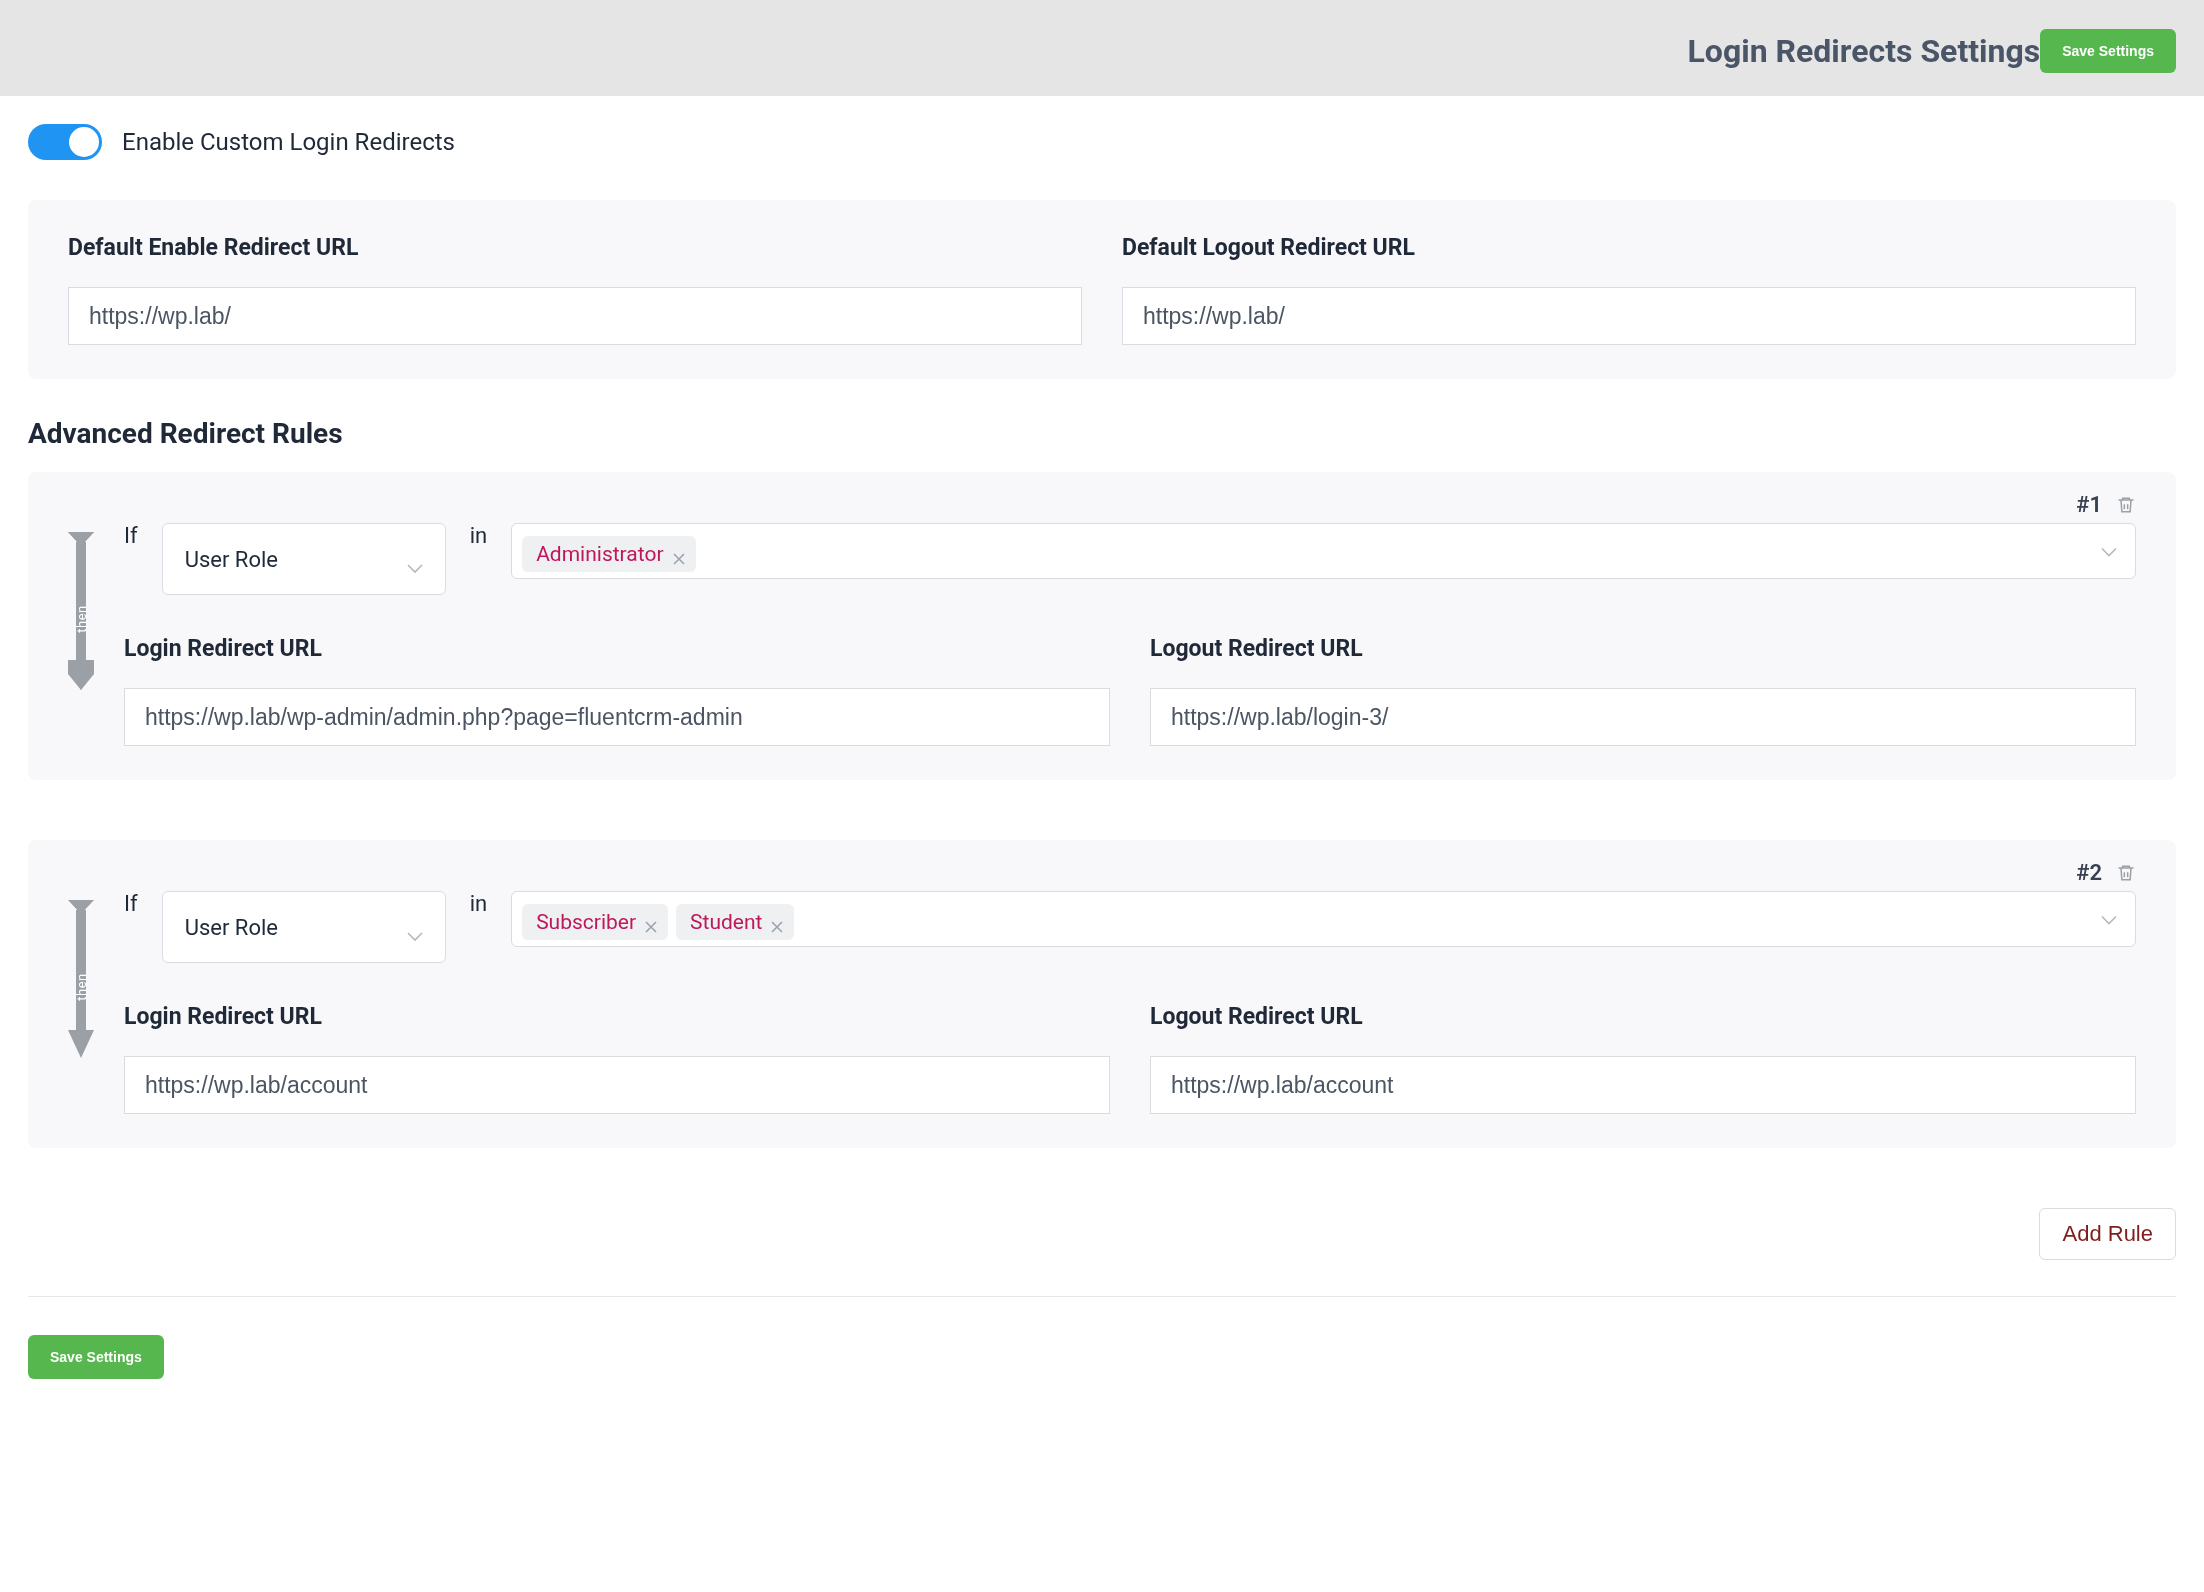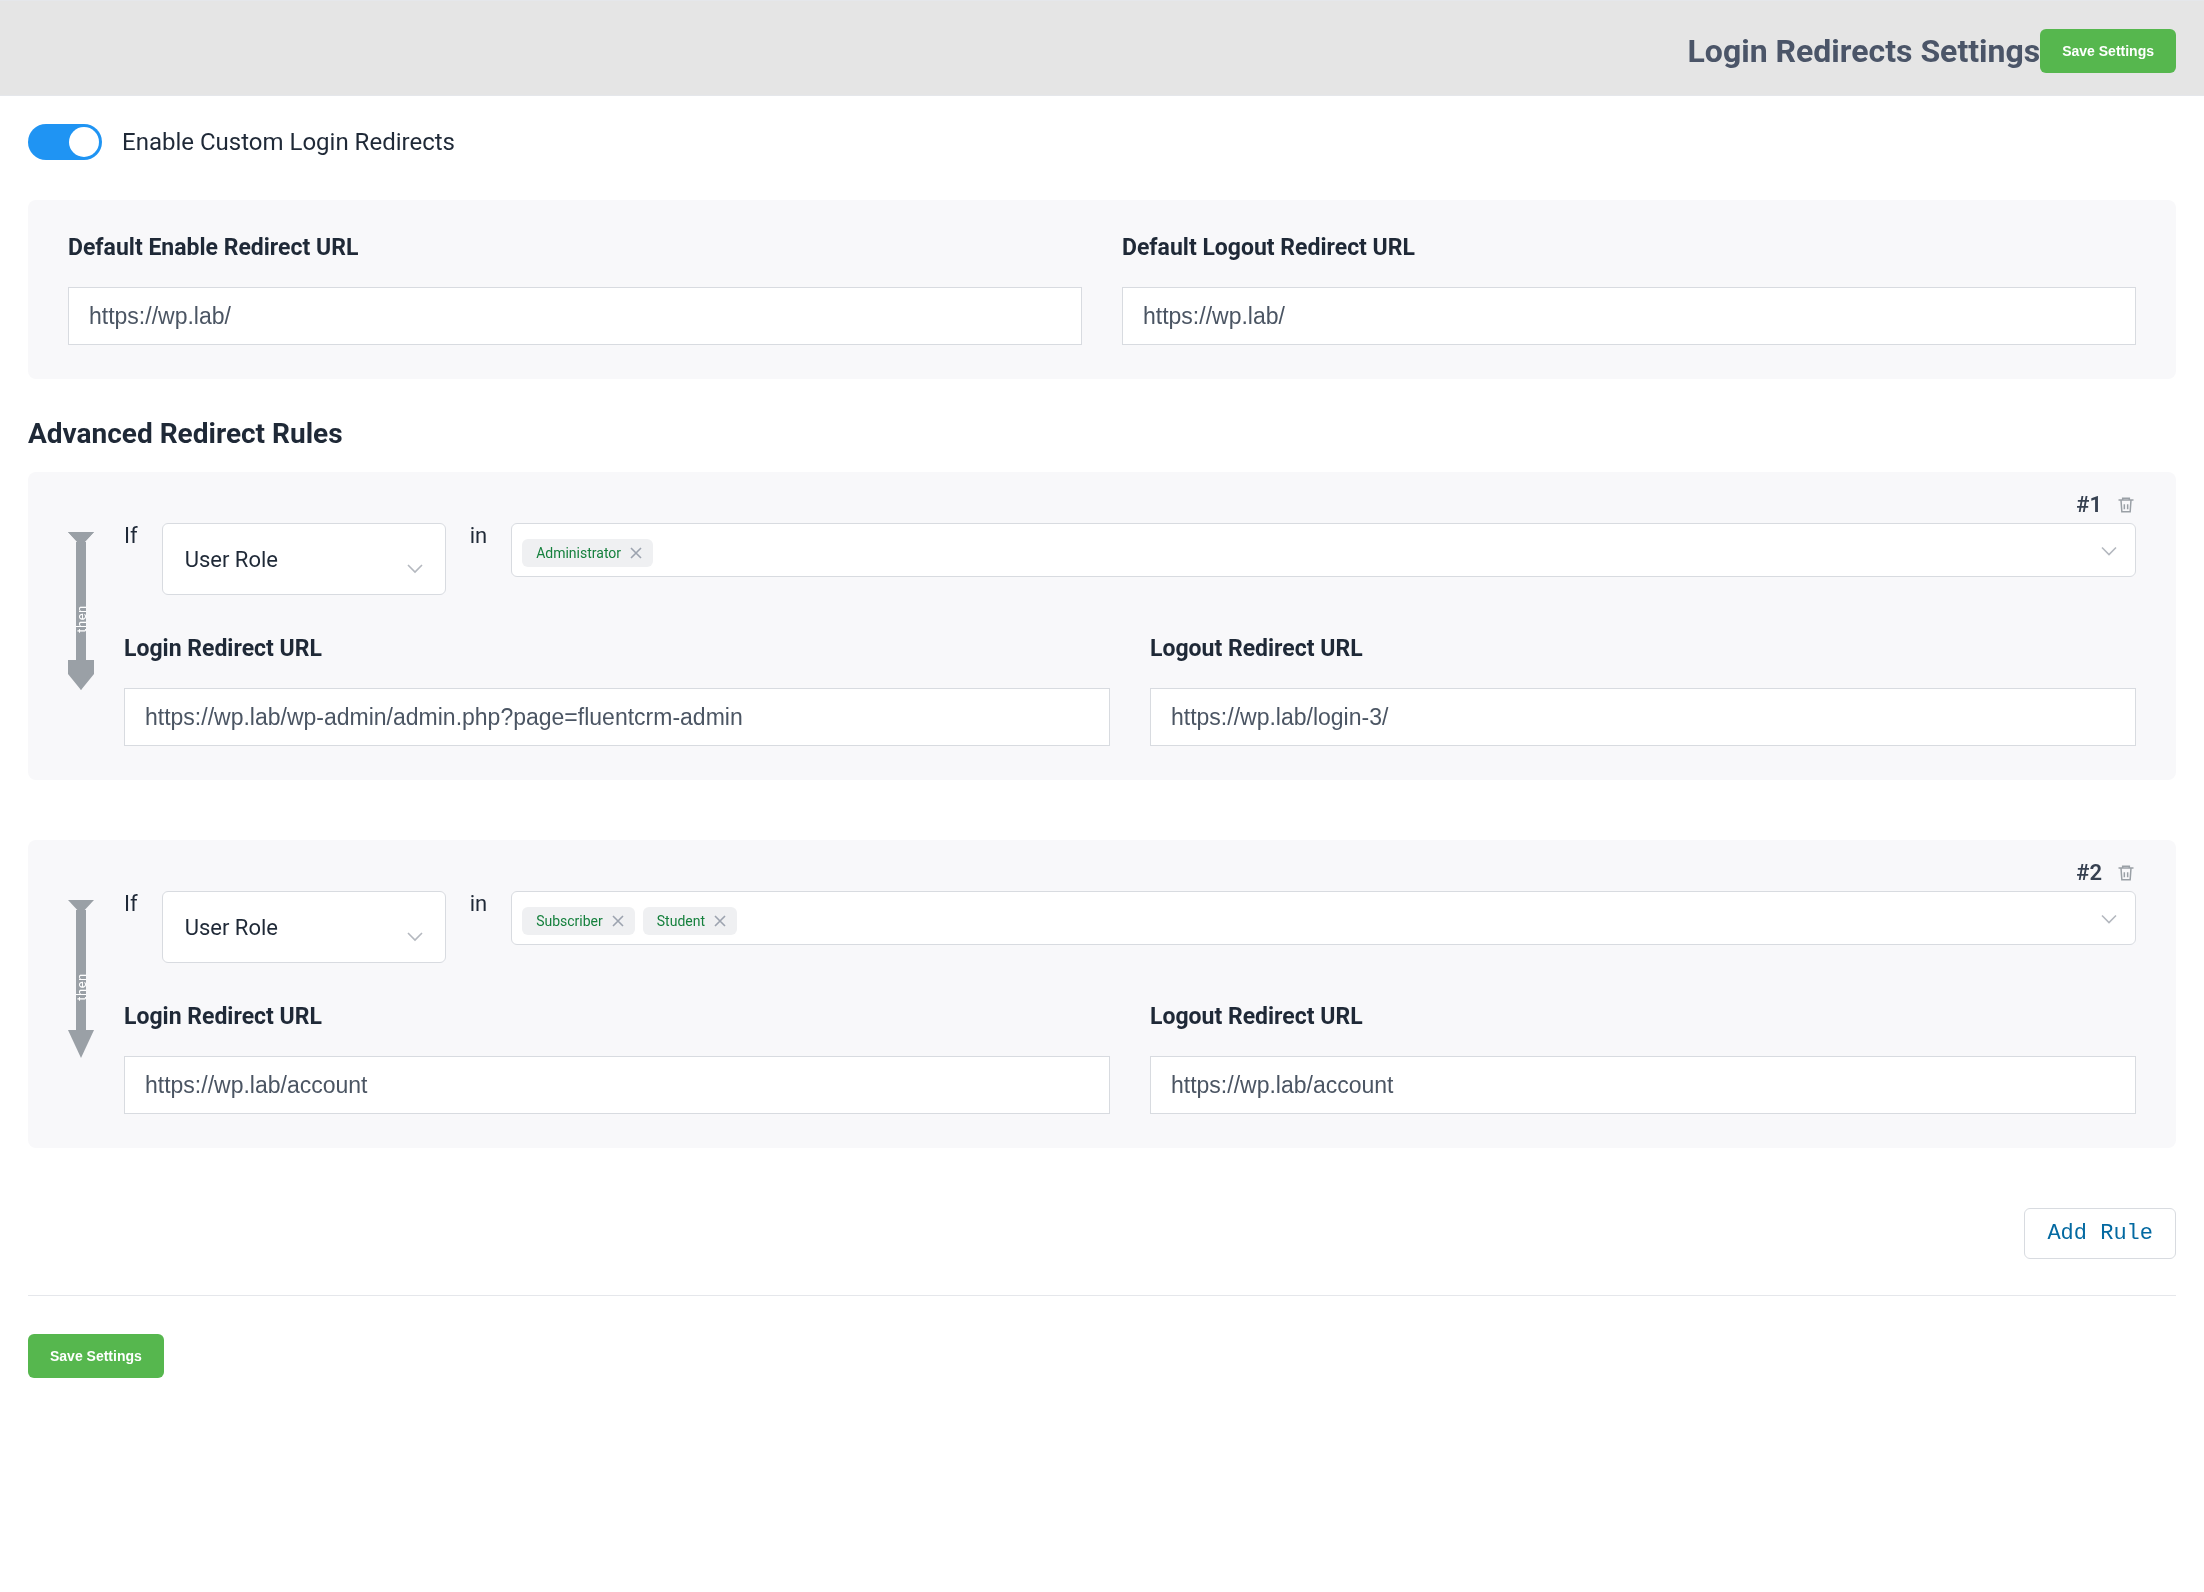--- a/index.html
+++ b/index.html
@@ -87,29 +87,29 @@
   .tags-box {
     flex: 1; min-height: 54px; border: 1px solid #d8dbe0; border-radius: 6px;
     background: #fff; display: flex; align-items: center; padding: 6px 46px 6px 10px;
     position: relative; gap: 8px; flex-wrap: wrap; cursor:text;
   }
   .tags-box .drop-chev {
     position: absolute; right: 18px; top: 50%; transform: translateY(-50%);
   }
   .tag {
     background: #eff0f2; border-radius: 6px; display: inline-flex; align-items: center;
-    padding: 6px 10px 6px 14px; gap: 8px; font-size: 14px; color: #15803d; margin-top: 6px;
+    padding: 6px 10px 6px 14px; gap: 8px; font-size: 21px; color: #be185d; margin-top: 6px;
   }
   .tag-x { width: 14px; height: 14px; cursor:pointer; }
   .redirect-row { display: flex; gap: 40px; }
   .redirect-col { flex: 1; }
   .add-rule-wrap { display:flex; justify-content:flex-end; margin-bottom: 36px; }
   .btn-outline {
     background:#fff; border:1px solid #d8dbe0; border-radius:6px;
-    padding: 12px 22px; font-size: 22px; color:#0369a1; cursor:pointer;font-family:Liberation Mono, monospace;
+    padding: 12px 22px; font-size: 22px; color:#7f1d1d; cursor:pointer;
   }
   .divider { border:0; border-top:1px solid #e5e7eb; margin-bottom: 38px; }
 </style>
 </head>
 <body>
 
 <div class="header-bar">
   <div class="page-title">Login Redirects Settings</div>
   <button class="btn-green">Save Settings</button>
 </div>

